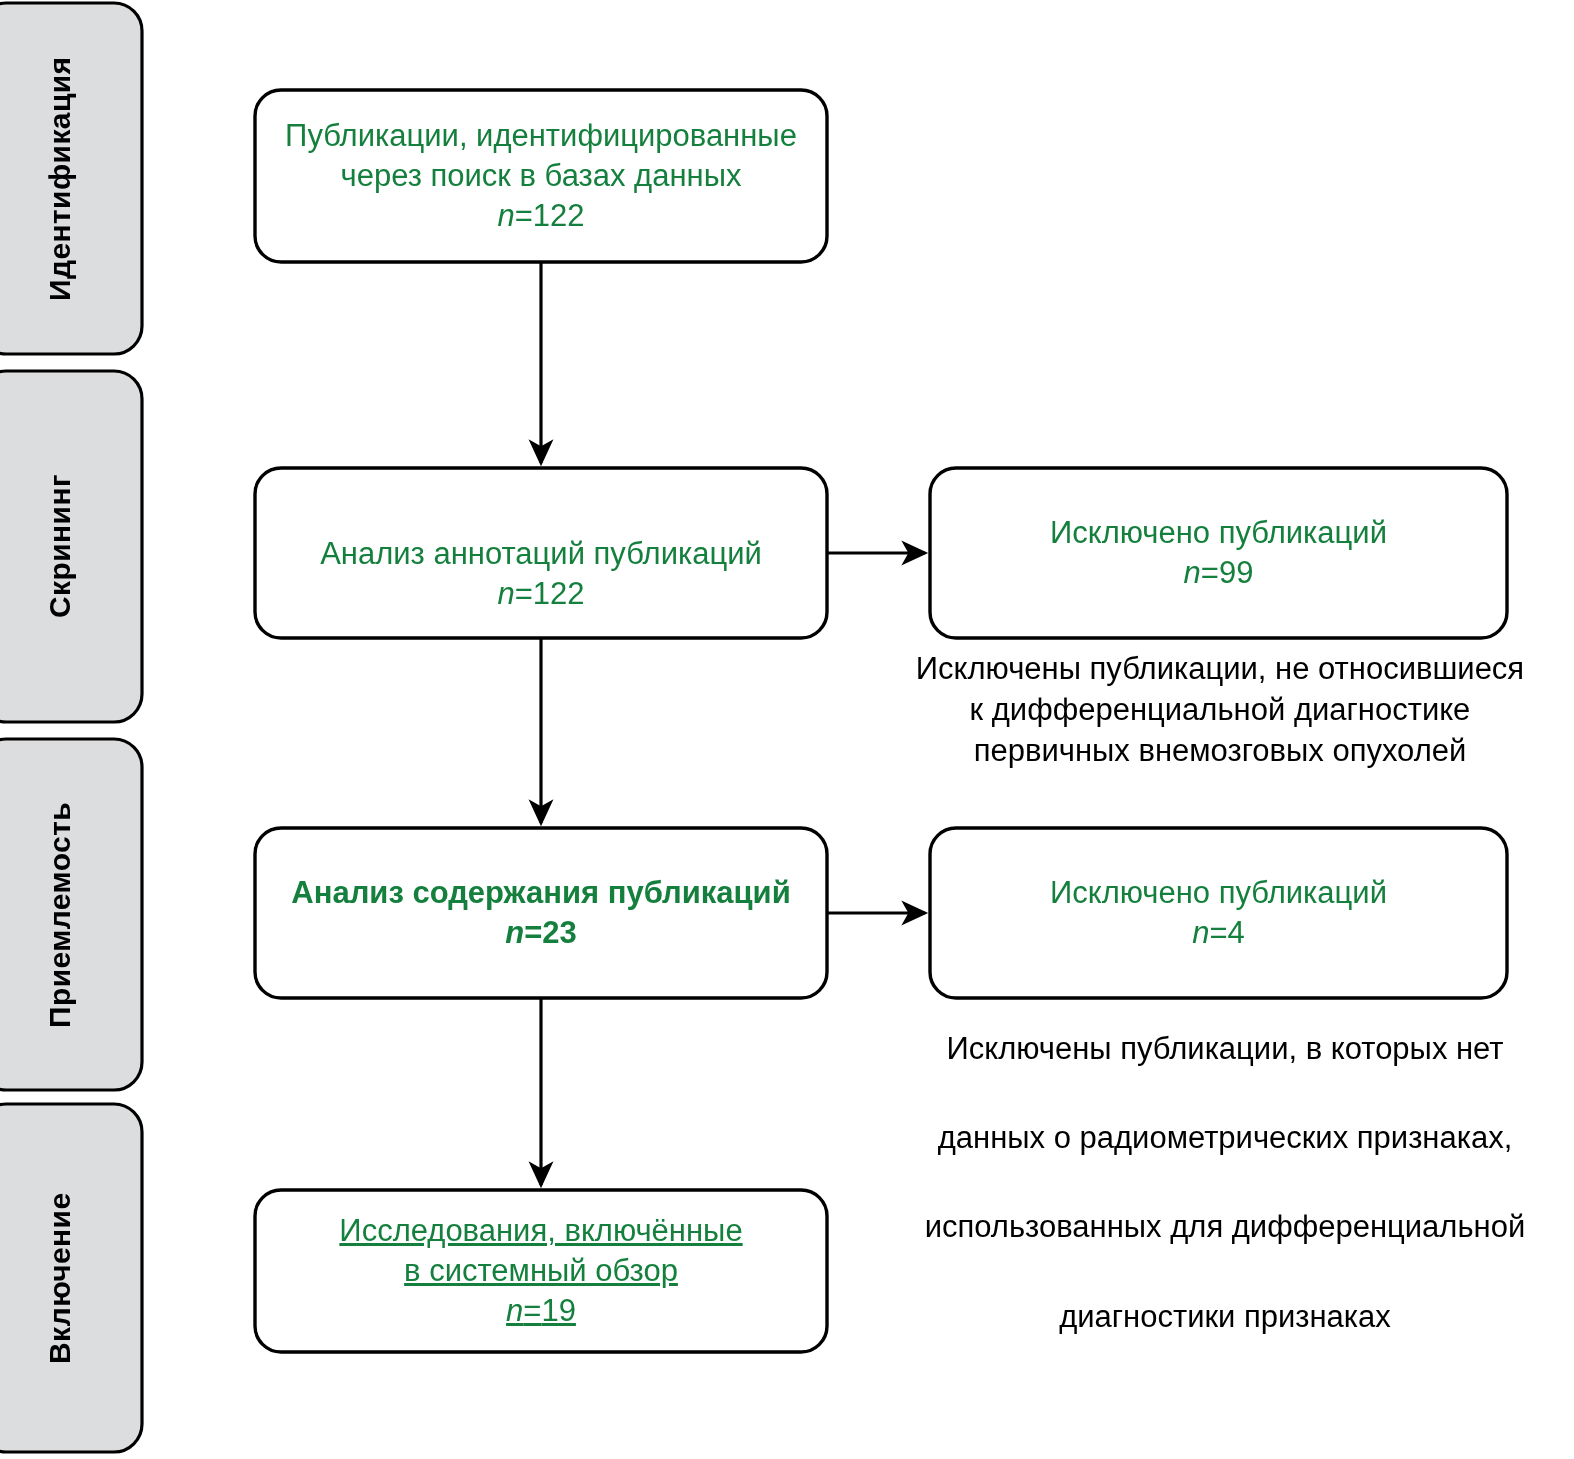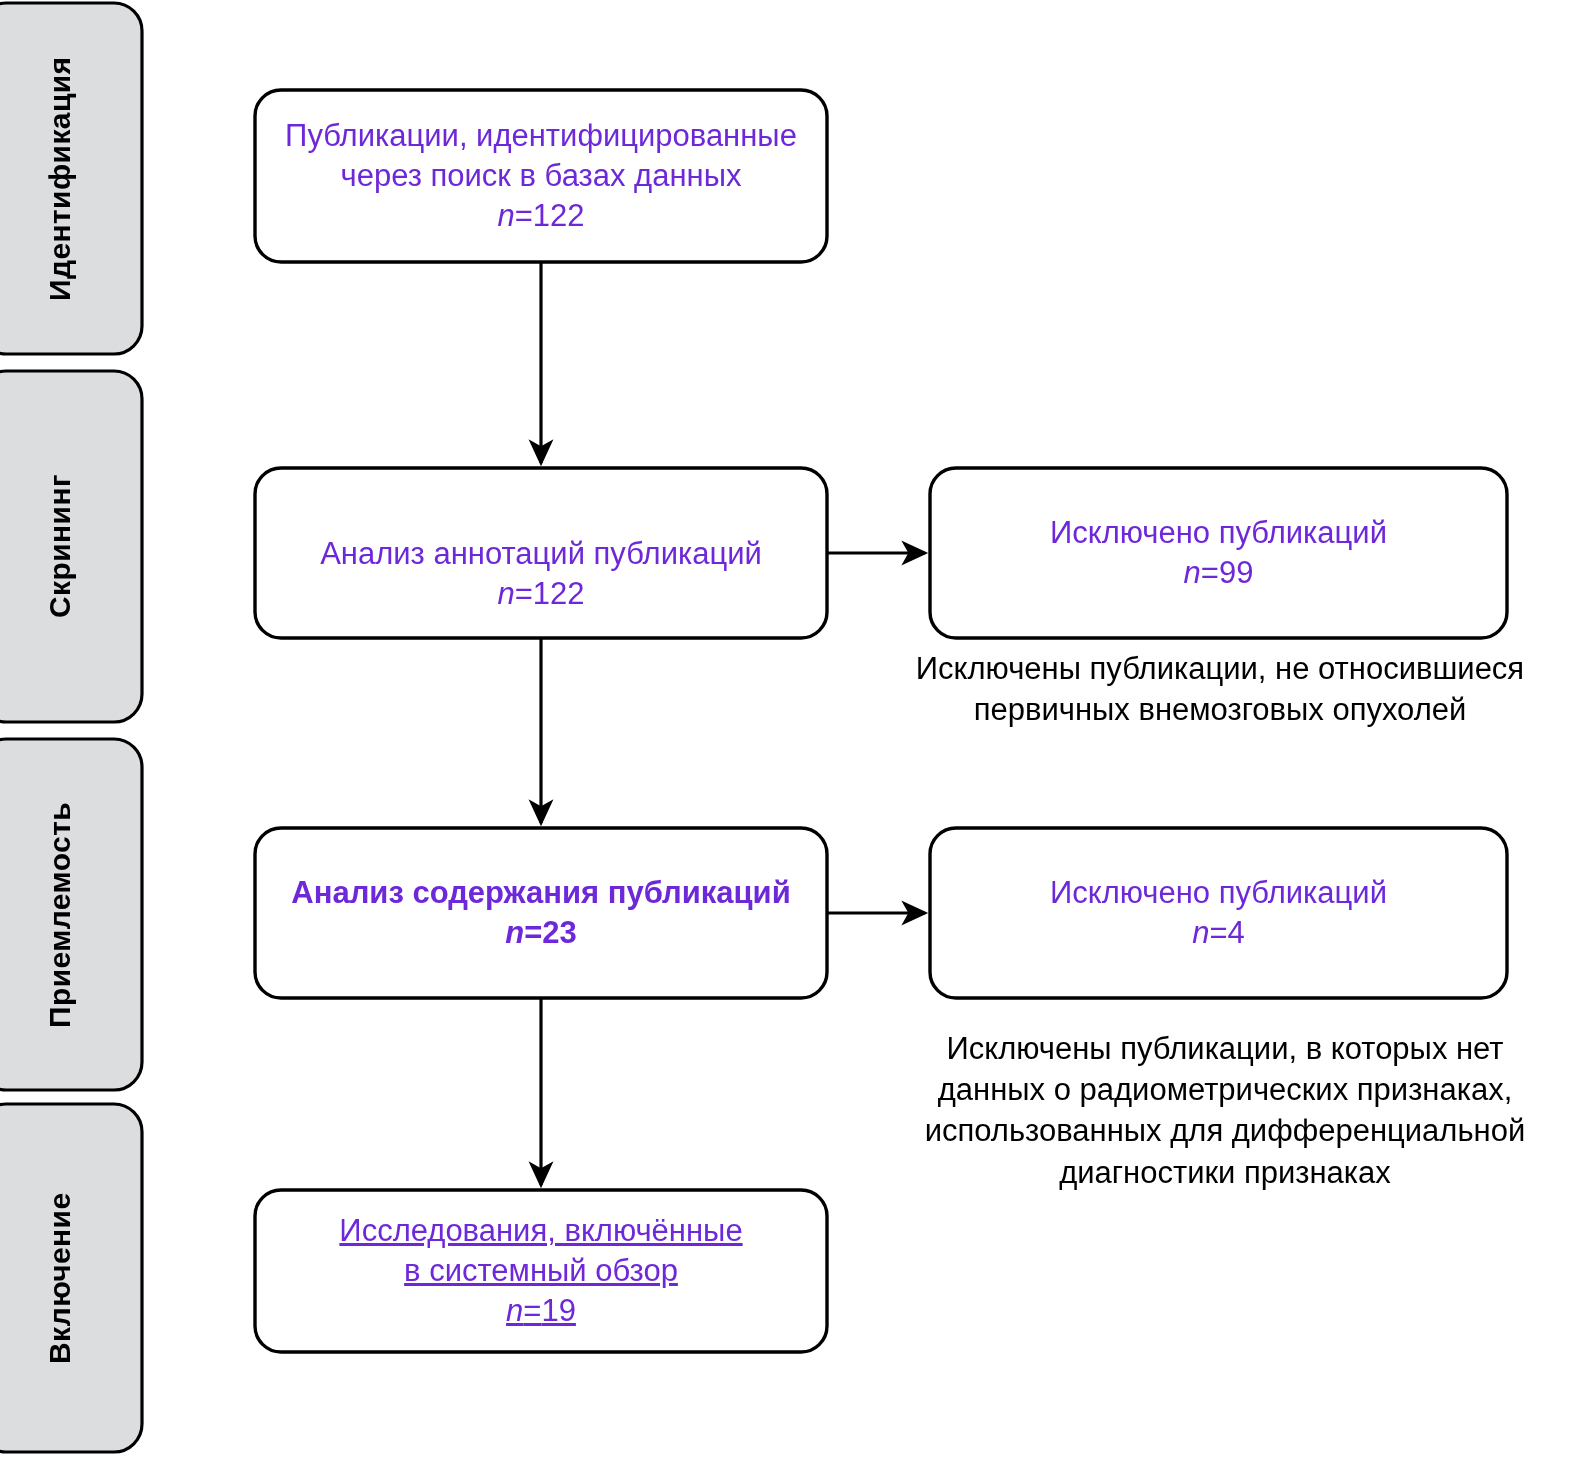--- a/index.html
+++ b/index.html
@@ -41,21 +41,21 @@
   .box-text {
     position: absolute;
     display: flex;
     flex-direction: column;
     align-items: center;
     justify-content: center;
     text-align: center;
     font-family: "Liberation Sans", sans-serif;
     font-size: 31px;
     line-height: 1.28;
-    color: #6d28d9;
+    color: #15803d;
   }
   .box-text .line {
     display: block;
     white-space: nowrap;
   }
   .note-text {
     position: absolute;
     display: flex;
     flex-direction: column;
     align-items: center;
@@ -135,34 +135,35 @@
     <span class="line n-val"><span>n</span><span class="num">=</span><span class="num">122</span></span>
   </div>
 
   <div class="box-text" style="left:930px; top:468px; width:577px; height:170px;">
     <span class="line">Исключено публикаций</span>
     <span class="line n-val"><span>n</span><span class="num">=</span><span class="num">99</span></span>
   </div>
 
   <div class="note-text" style="left:880px; top:648px; width:680px; height:140px;">
     <span class="line">Исключены публикации, не относившиеся</span>
+    <span class="line">к дифференциальной диагностике</span>
     <span class="line">первичных внемозговых опухолей</span>
   </div>
 
   <div class="box-text" style="left:255px; top:828px; width:572px; height:170px;font-weight:bold;">
     <span class="line">Анализ содержания публикаций</span>
     <span class="line n-val"><span>n</span><span class="num">=</span><span class="num">23</span></span>
   </div>
 
   <div class="box-text" style="left:930px; top:828px; width:577px; height:170px;">
     <span class="line">Исключено публикаций</span>
     <span class="line n-val"><span>n</span><span class="num">=</span><span class="num">4</span></span>
   </div>
 
-  <div class="note-text" style="left:880px; top:1028px; width:690px; height:190px;">
+  <div class="note-text" style="left:880px; top:1028px; width:690px; height:190px;gap:48px;">
     <span class="line">Исключены публикации, в которых нет</span>
     <span class="line">данных о радиометрических признаках,</span>
     <span class="line">использованных для дифференциальной</span>
     <span class="line">диагностики признаках</span>
   </div>
 
   <div class="box-text" style="left:255px; top:1190px; width:572px; height:162px;text-decoration:underline;">
     <span class="line">Исследования, включённые</span>
     <span class="line">в системный обзор</span>
     <span class="line n-val"><span>n</span><span class="num">=</span><span class="num">19</span></span>

